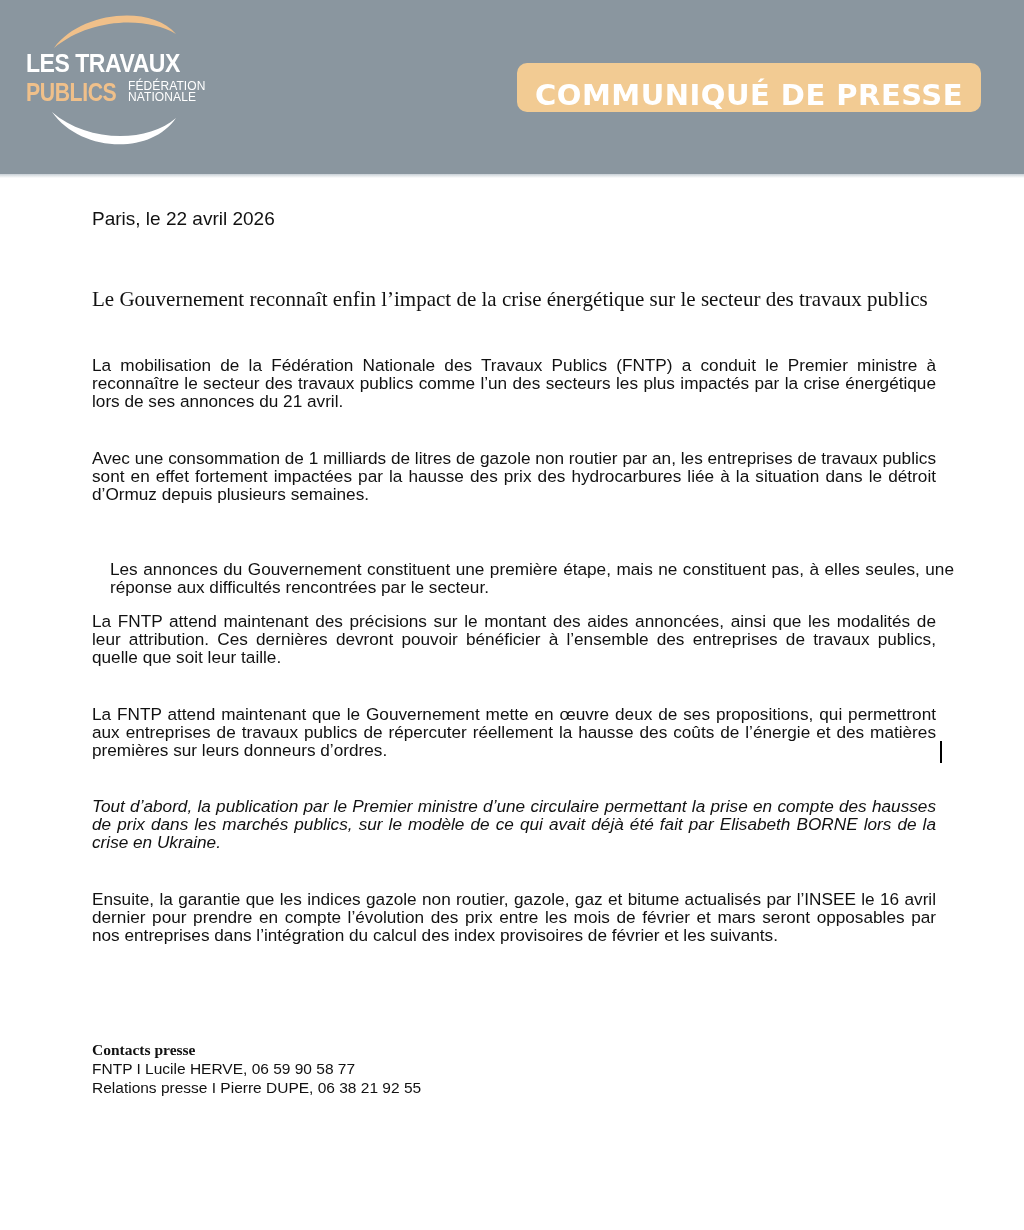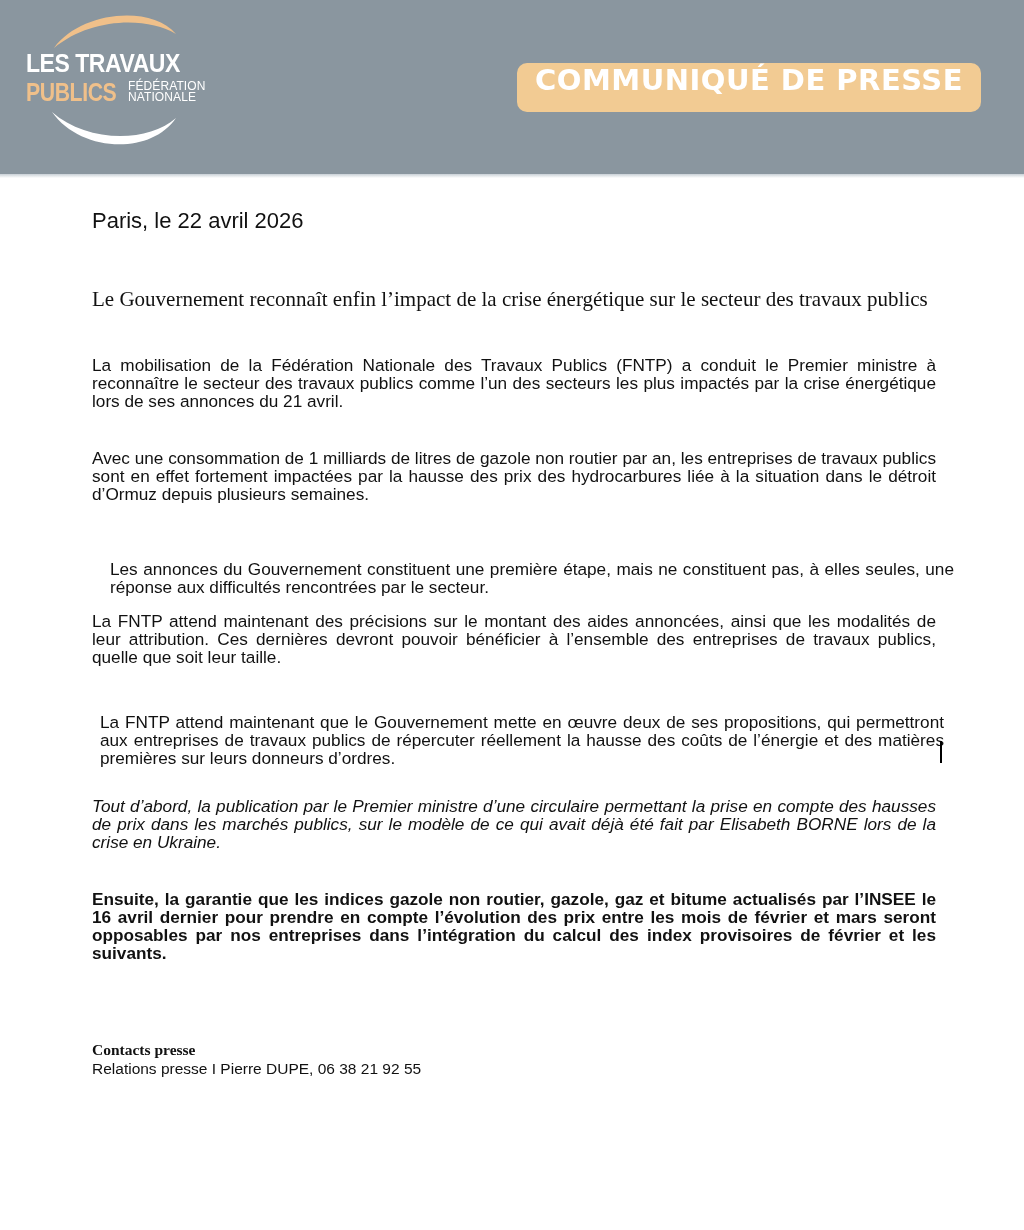--- a/index.html
+++ b/index.html
@@ -27,28 +27,28 @@
     position: absolute; left: 4px; top: 70px; font-weight: 700; font-size: 25px;
     color: #f0c08a; letter-spacing: -0.5px; transform: scaleX(0.85); transform-origin: left;
   }
   .logo-fed {
     position: absolute; left: 106px; top: 73px; font-size: 12px; line-height: 11px;
     color: #ffffff; letter-spacing: 0.1px;
   }
   .badge {
     position: absolute; left: 517px; top: 63px; width: 464px; height: 49px;
     background: #f2cb93; border-radius: 10px;
-    display: flex; align-items: flex-start; justify-content: center;
+    display: flex; align-items: flex-end; justify-content: center;
   }
   .badge span {
     color: #ffffff; font-weight: 700; font-size: 29px; letter-spacing: 0.5px;
     font-family: "DejaVu Sans", sans-serif;
   }
   .doc { position: absolute; left: 92px; width: 844px; }
-  .date { top: 208px; font-size: 22px; }
+  .date { top: 208px; font-size: 19px; }
   .title {
     position: absolute; left: 92px; top: 285px; width: 844px; text-align: left;
     font-size: 21px; line-height: 28px; font-family: Liberation Serif, serif;
   }
   .para {
     position: absolute; left: 92px; width: 844px; font-size: 17.2px; line-height: 18px;
     text-align: justify;
   }
   .contacts { position: absolute; left: 92px; top: 1040px; font-size: 15.5px; line-height: 19px; }
   .contacts .head { font-weight: 700; font-family: Liberation Serif, serif; }
@@ -81,21 +81,22 @@
 <div class="header-shadow"></div>
 
 <div class="doc date">Paris, le 22 avril 2026</div>
 
 <div class="title">Le Gouvernement reconnaît enfin l’impact de la crise énergétique sur le secteur des travaux publics</div>
 
 <p class="para" style="top:356px;margin:0;">La mobilisation de la Fédération Nationale des Travaux Publics (FNTP) a conduit le Premier ministre à reconnaître le secteur des travaux publics comme l’un des secteurs les plus impactés par la crise énergétique lors de ses annonces du 21 avril.</p>
 <p class="para" style="top:449px;margin:0;">Avec une consommation de 1 milliards de litres de gazole non routier par an, les entreprises de travaux publics sont en effet fortement impactées par la hausse des prix des hydrocarbures liée à la situation dans le détroit d’Ormuz depuis plusieurs semaines.</p>
 <p class="para" style="top:542px;margin:18px;">Les annonces du Gouvernement constituent une première étape, mais ne constituent pas, à elles seules, une réponse aux difficultés rencontrées par le secteur.</p>
 <p class="para" style="top:612px;margin:0;">La FNTP attend maintenant des précisions sur le montant des aides annoncées, ainsi que les modalités de leur attribution. Ces dernières devront pouvoir bénéficier à l’ensemble des entreprises de travaux publics, quelle que soit leur taille.</p>
-<p class="para" style="top:705px;margin:8px;">La FNTP attend maintenant que le Gouvernement mette en œuvre deux de ses propositions, qui permettront aux entreprises de travaux publics de répercuter réellement la hausse des coûts de l’énergie et des matières premières sur leurs donneurs d’ordres.</p>
+<p class="para" style="top:705px;margin:0;">La FNTP attend maintenant que le Gouvernement mette en œuvre deux de ses propositions, qui permettront aux entreprises de travaux publics de répercuter réellement la hausse des coûts de l’énergie et des matières premières sur leurs donneurs d’ordres.</p>
 <div class="cursor"></div>
 <p class="para" style="top:797px;margin:0;font-style:italic;">Tout d’abord, la publication par le Premier ministre d’une circulaire permettant la prise en compte des hausses de prix dans les marchés publics, sur le modèle de ce qui avait déjà été fait par Elisabeth BORNE lors de la crise en Ukraine.</p>
-<p class="para" style="top:890px;margin:0;font-weight:bold;">Ensuite, la garantie que les indices gazole non routier, gazole, gaz et bitume actualisés par l’INSEE le 16 avril dernier pour prendre en compte l’évolution des prix entre les mois de février et mars seront opposables par nos entreprises dans l’intégration du calcul des index provisoires de février et les suivants.</p>
+<p class="para" style="top:890px;margin:0;">Ensuite, la garantie que les indices gazole non routier, gazole, gaz et bitume actualisés par l’INSEE le 16 avril dernier pour prendre en compte l’évolution des prix entre les mois de février et mars seront opposables par nos entreprises dans l’intégration du calcul des index provisoires de février et les suivants.</p>
 
 <div class="contacts">
   <div class="head">Contacts presse</div>
+  <div>FNTP I Lucile HERVE, 06 59 90 58 77</div>
   <div>Relations presse I Pierre DUPE, 06 38 21 92 55</div>
 </div>
 
 </body></html>

